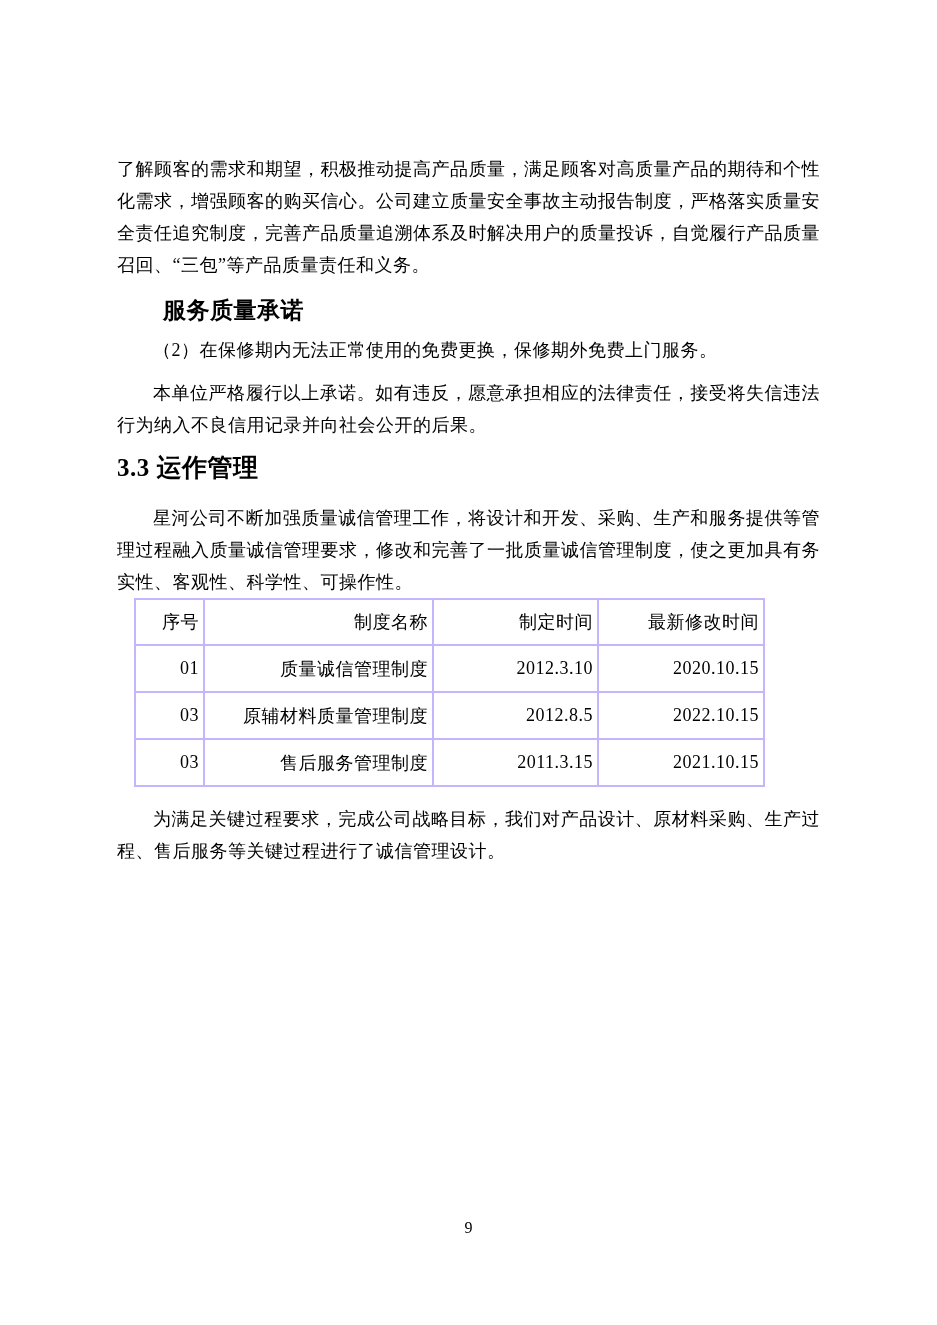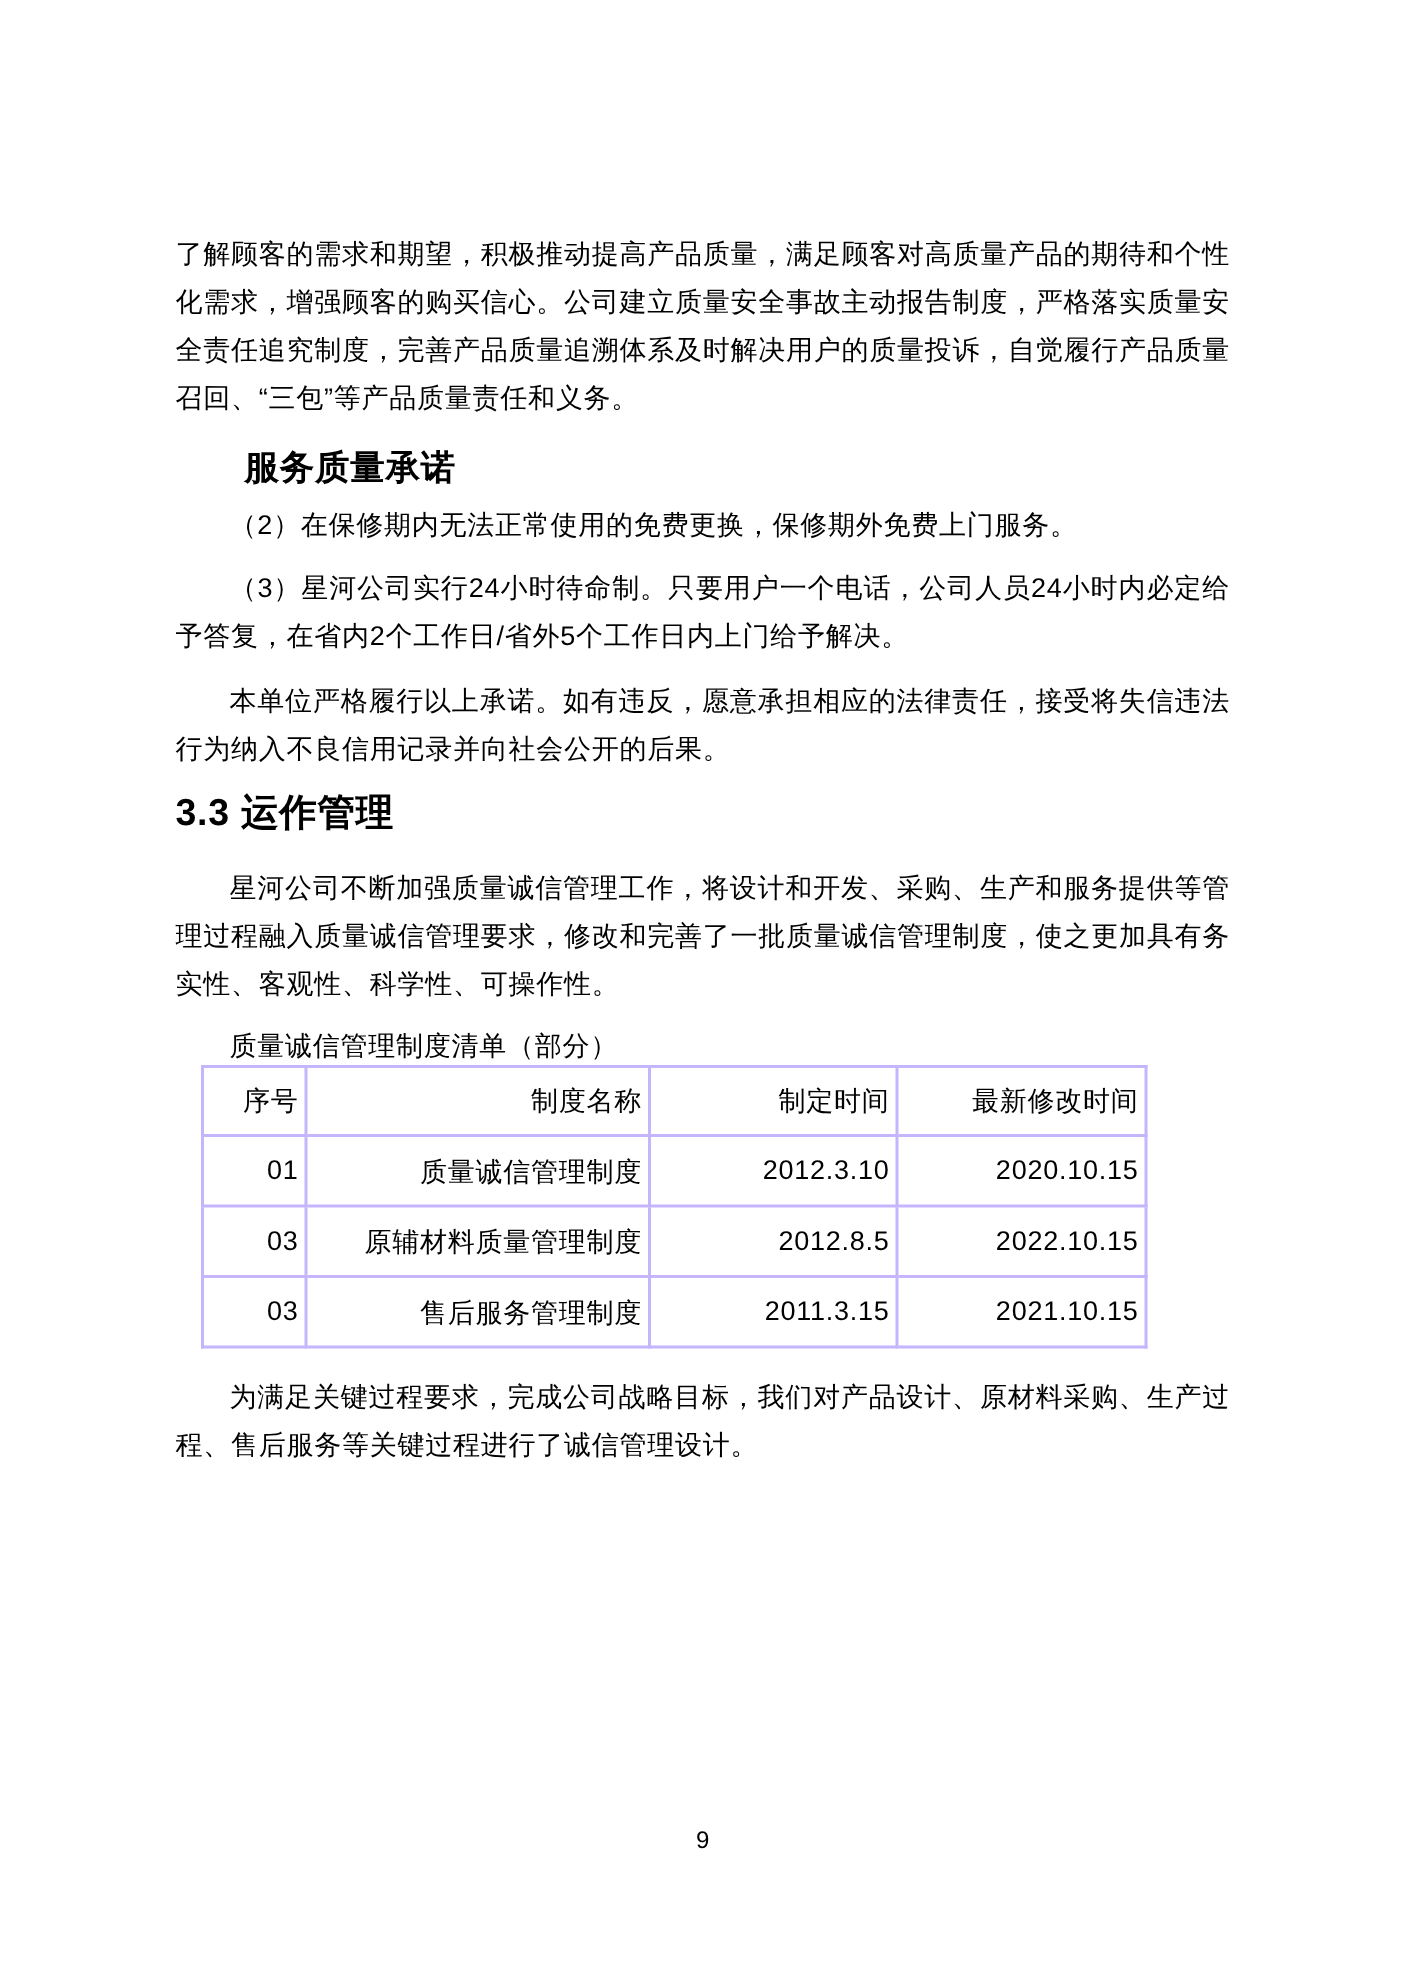--- a/index.html
+++ b/index.html
@@ -2,21 +2,21 @@
 <html><head>
 <meta charset="utf-8">
 <style>
   html, body { margin: 0; padding: 0; background: #ffffff; }
   .page {
     position: relative;
     width: 937px;
     height: 1325px;
     background: #ffffff;
     color: #000000;
-    font-family: Liberation Sans, sans-serif;
+    font-family: Liberation Serif, serif;
     overflow: hidden;
     margin: 0 auto;
   }
   .content {
     padding: 153px 117px 0 117px;
   }
   .body {
     margin: 0;
     font-size: 18px;
     line-height: 32px;
@@ -86,29 +86,27 @@
 <body>
 
 <div class="page">
   <div class="content">
 
     <p class="body">了解顾客的需求和期望，积极推动提高产品质量，满足顾客对高质量产品的期待和个性化需求，增强顾客的购买信心。公司建立质量安全事故主动报告制度，严格落实质量安全责任追究制度，完善产品质量追溯体系及时解决用户的质量投诉，自觉履行产品质量召回、“三包”等产品质量责任和义务。</p>
 
     <p class="sub-heading">服务质量承诺</p>
 
     <p class="body indent list-item-2">（2）在保修期内无法正常使用的免费更换，保修期外免费上门服务。</p>
-    <p class="body indent list-item-3">（3）星河公司实行24小时待命制。只要用户一个电话，公司人员24小时内必定给予答复，在省内2个工作日/省外5个工作日内上门给予解决。</p>
 
     <p class="body indent commitment">本单位严格履行以上承诺。如有违反，愿意承担相应的法律责任，接受将失信违法行为纳入不良信用记录并向社会公开的后果。</p>
 
     <p class="section-heading">3.3 运作管理</p>
 
     <p class="body indent operation">星河公司不断加强质量诚信管理工作，将设计和开发、采购、生产和服务提供等管理过程融入质量诚信管理要求，修改和完善了一批质量诚信管理制度，使之更加具有务实性、客观性、科学性、可操作性。</p>
 
-    <p class="table-caption">质量诚信管理制度清单（部分）</p>
 
     <table class="doc-table">
       <colgroup>
         <col style="width:69px">
         <col style="width:229px">
         <col style="width:165px">
         <col style="width:166px">
       </colgroup>
       <thead>
         <tr>

